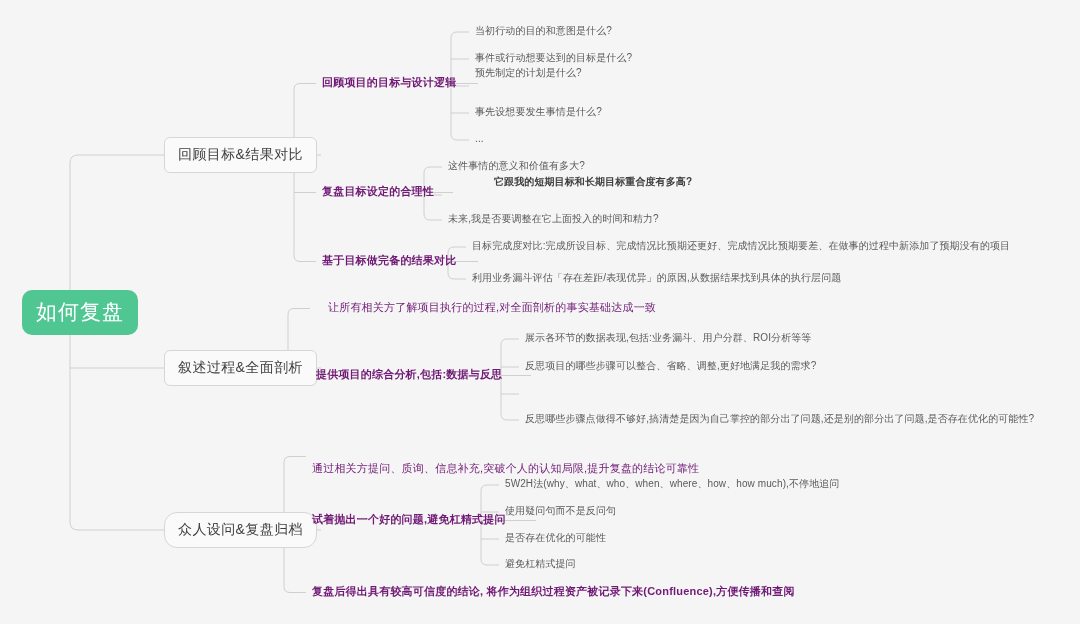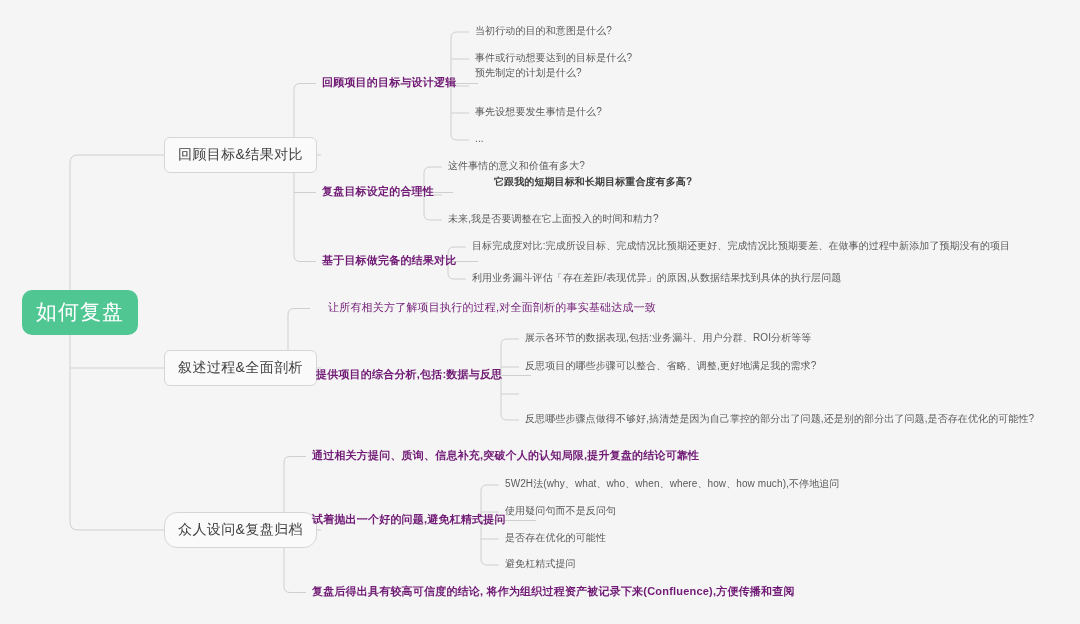--- a/index.html
+++ b/index.html
@@ -145,20 +145,20 @@
     <div class="node node-l4" style="left: 448px; top: 160px;">这件事情的意义和价值有多大?</div>
     <div class="node node-l4 is-bold" style="left: 448px; top: 176px; margin-left: 46px;">它跟我的短期目标和长期目标重合度有多高?</div>
     <div class="node node-l4" style="left: 448px; top: 213px; text-align: center;">未来,我是否要调整在它上面投入的时间和精力?</div>
     <div class="node node-l4" style="left: 472px; top: 240px;">目标完成度对比:完成所设目标、完成情况比预期还更好、完成情况比预期要差、在做事的过程中新添加了预期没有的项目</div>
     <div class="node node-l4" style="left: 472px; top: 272px;">利用业务漏斗评估「存在差距/表现优异」的原因,从数据结果找到具体的执行层问题</div>
     <div class="node node-l3 is-plain" style="left: 316px; top: 301px; margin-left: 12px;">让所有相关方了解项目执行的过程,对全面剖析的事实基础达成一致</div>
     <div class="node node-l3" style="left: 316px; top: 368px;">提供项目的综合分析,包括:数据与反思</div>
     <div class="node node-l4" style="left: 525px; top: 332px;">展示各环节的数据表现,包括:业务漏斗、用户分群、ROI分析等等</div>
     <div class="node node-l4" style="left: 525px; top: 360px;">反思项目的哪些步骤可以整合、省略、调整,更好地满足我的需求?</div>
     <div class="node node-l4" style="left: 525px; top: 413px;">反思哪些步骤点做得不够好,搞清楚是因为自己掌控的部分出了问题,还是别的部分出了问题,是否存在优化的可能性?</div>
-    <div class="node node-l3 is-plain" style="left: 312px; top: 449px; font-weight: bold;">通过相关方提问、质询、信息补充,突破个人的认知局限,提升复盘的结论可靠性</div>
+    <div class="node node-l3 is-plain" style="left: 312px; top: 462px;">通过相关方提问、质询、信息补充,突破个人的认知局限,提升复盘的结论可靠性</div>
     <div class="node node-l3" style="left: 312px; top: 513px;">试着抛出一个好的问题,避免杠精式提问</div>
     <div class="node node-l3" style="left: 312px; top: 585px;">复盘后得出具有较高可信度的结论, 将作为组织过程资产被记录下来(Confluence),方便传播和查阅</div>
     <div class="node node-l4" style="left: 505px; top: 478px;">5W2H法(why、what、who、when、where、how、how much),不停地追问</div>
     <div class="node node-l4" style="left: 505px; top: 505px;">使用疑问句而不是反问句</div>
     <div class="node node-l4" style="left: 505px; top: 532px;">是否存在优化的可能性</div>
     <div class="node node-l4" style="left: 505px; top: 558px;">避免杠精式提问</div>
   </div>
 
 </body></html>

